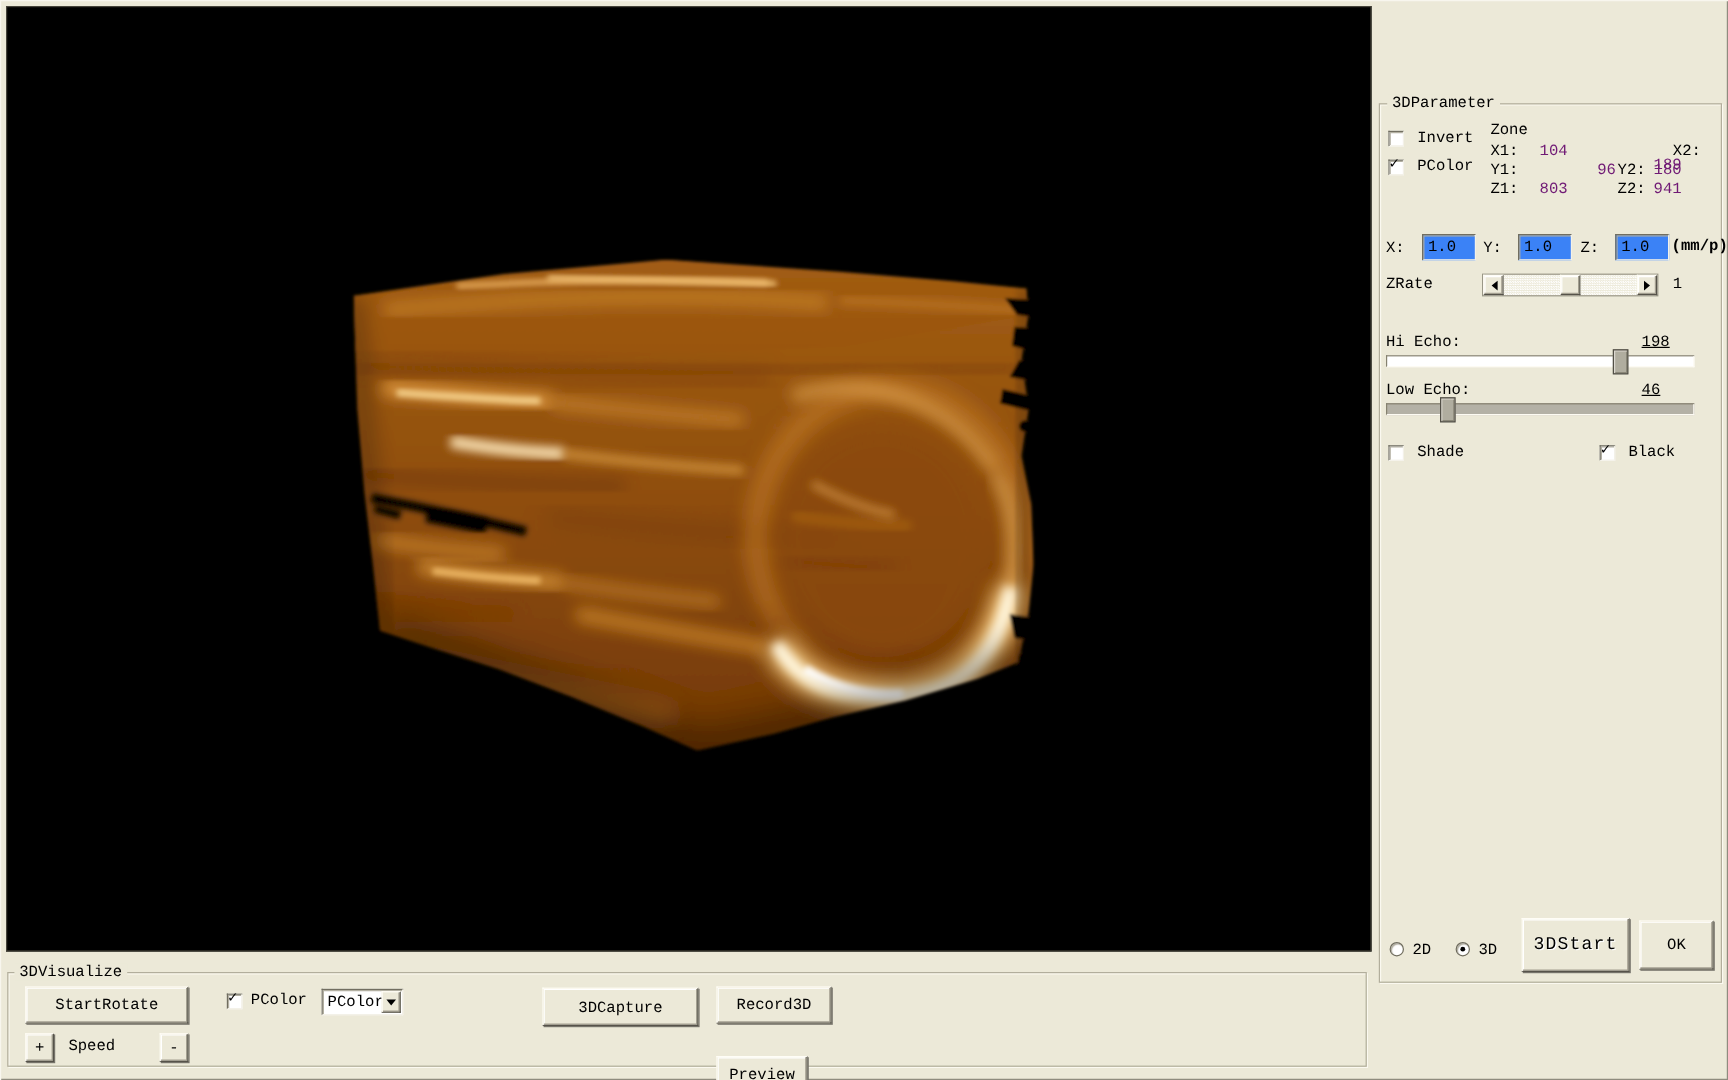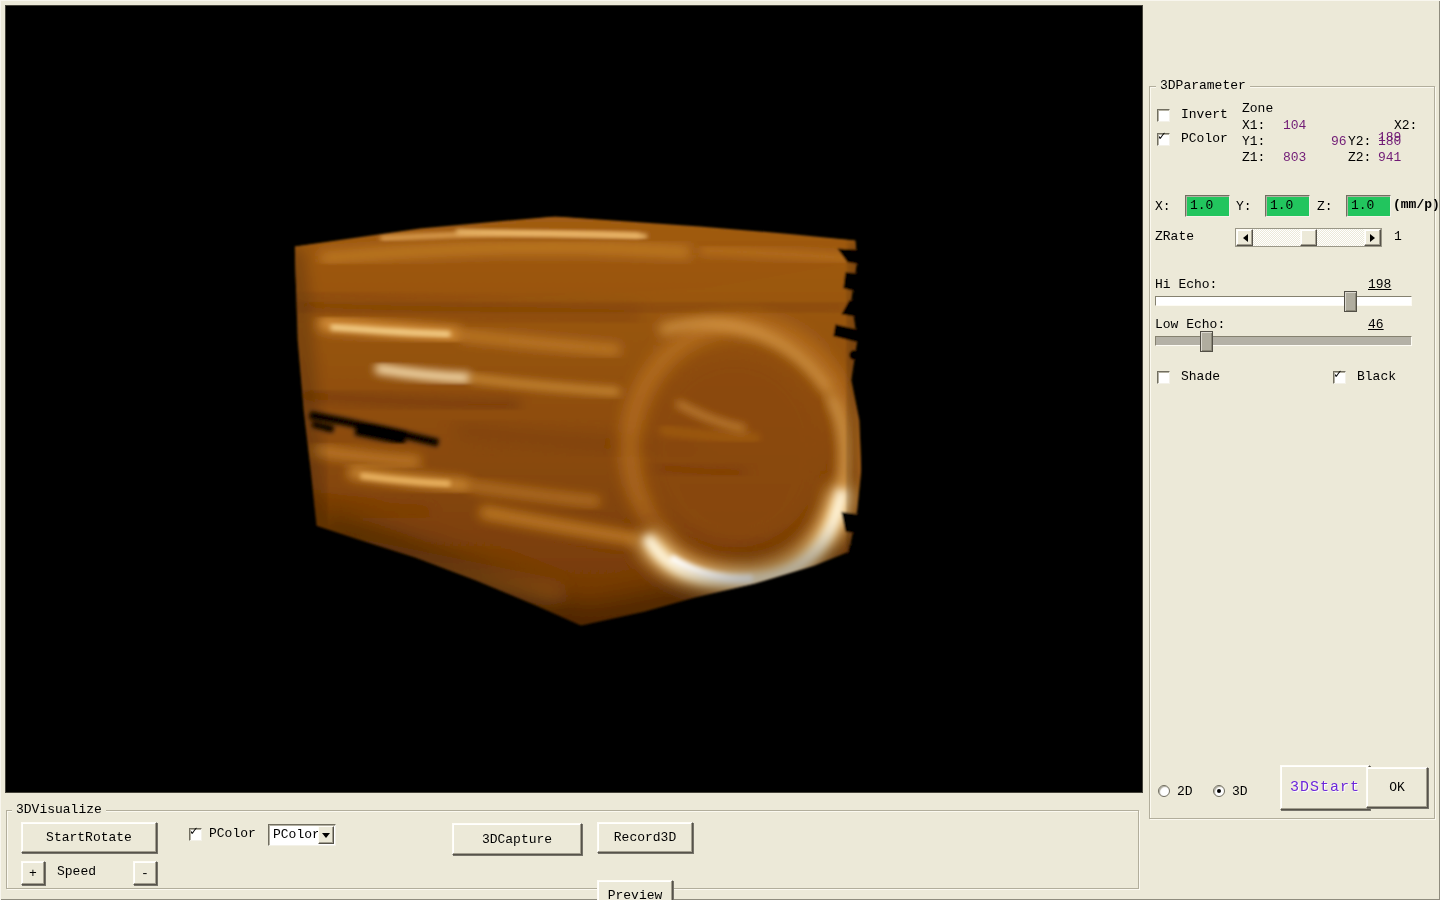--- a/index.html
+++ b/index.html
@@ -30,25 +30,25 @@
     position:absolute; background:#ece9d8; padding:0 4px; line-height:14px; z-index:3;
   }
 
   
   .btn {
     position:absolute; display:flex; align-items:center; justify-content:center;
     background:#ece9d8; color:#000; cursor:default; white-space:nowrap;
     border:1px solid; border-color:#fffdf6 #56534a #56534a #fffdf6;
     box-shadow: inset -1px -1px 0 #a39f90, inset 1px 1px 0 #fff, 1px 1px 0 #76736a;
   }
-  .btn.disabled { color:#6d28d9; text-shadow:1px 1px 0 #fff;margin-left:12px; }
+  .btn.disabled { color:#000000; text-shadow:1px 1px 0 #fff; }
   .btn.big { font-size:15px; letter-spacing:1px; }
 
   .field {
-    position:absolute; background:#22c55e; padding:2px 4px; line-height:15px;
+    position:absolute; background:#3b82f6; padding:2px 4px; line-height:15px;
     border:1px solid; border-color:#716e60 #f3f1e8 #f3f1e8 #716e60;
     box-shadow: inset 1px 1px 0 #b3b0a2;
   }
 
   .checkbox {
     position:absolute; width:13px; height:13px; background:#fff;
     border:1px solid; border-color:#716e60 #f3f1e8 #f3f1e8 #716e60;
     box-shadow: inset 1px 1px 0 #b3b0a2;
   }
   .checkbox .mark { display:none; position:absolute; left:0px; top:-4px;

